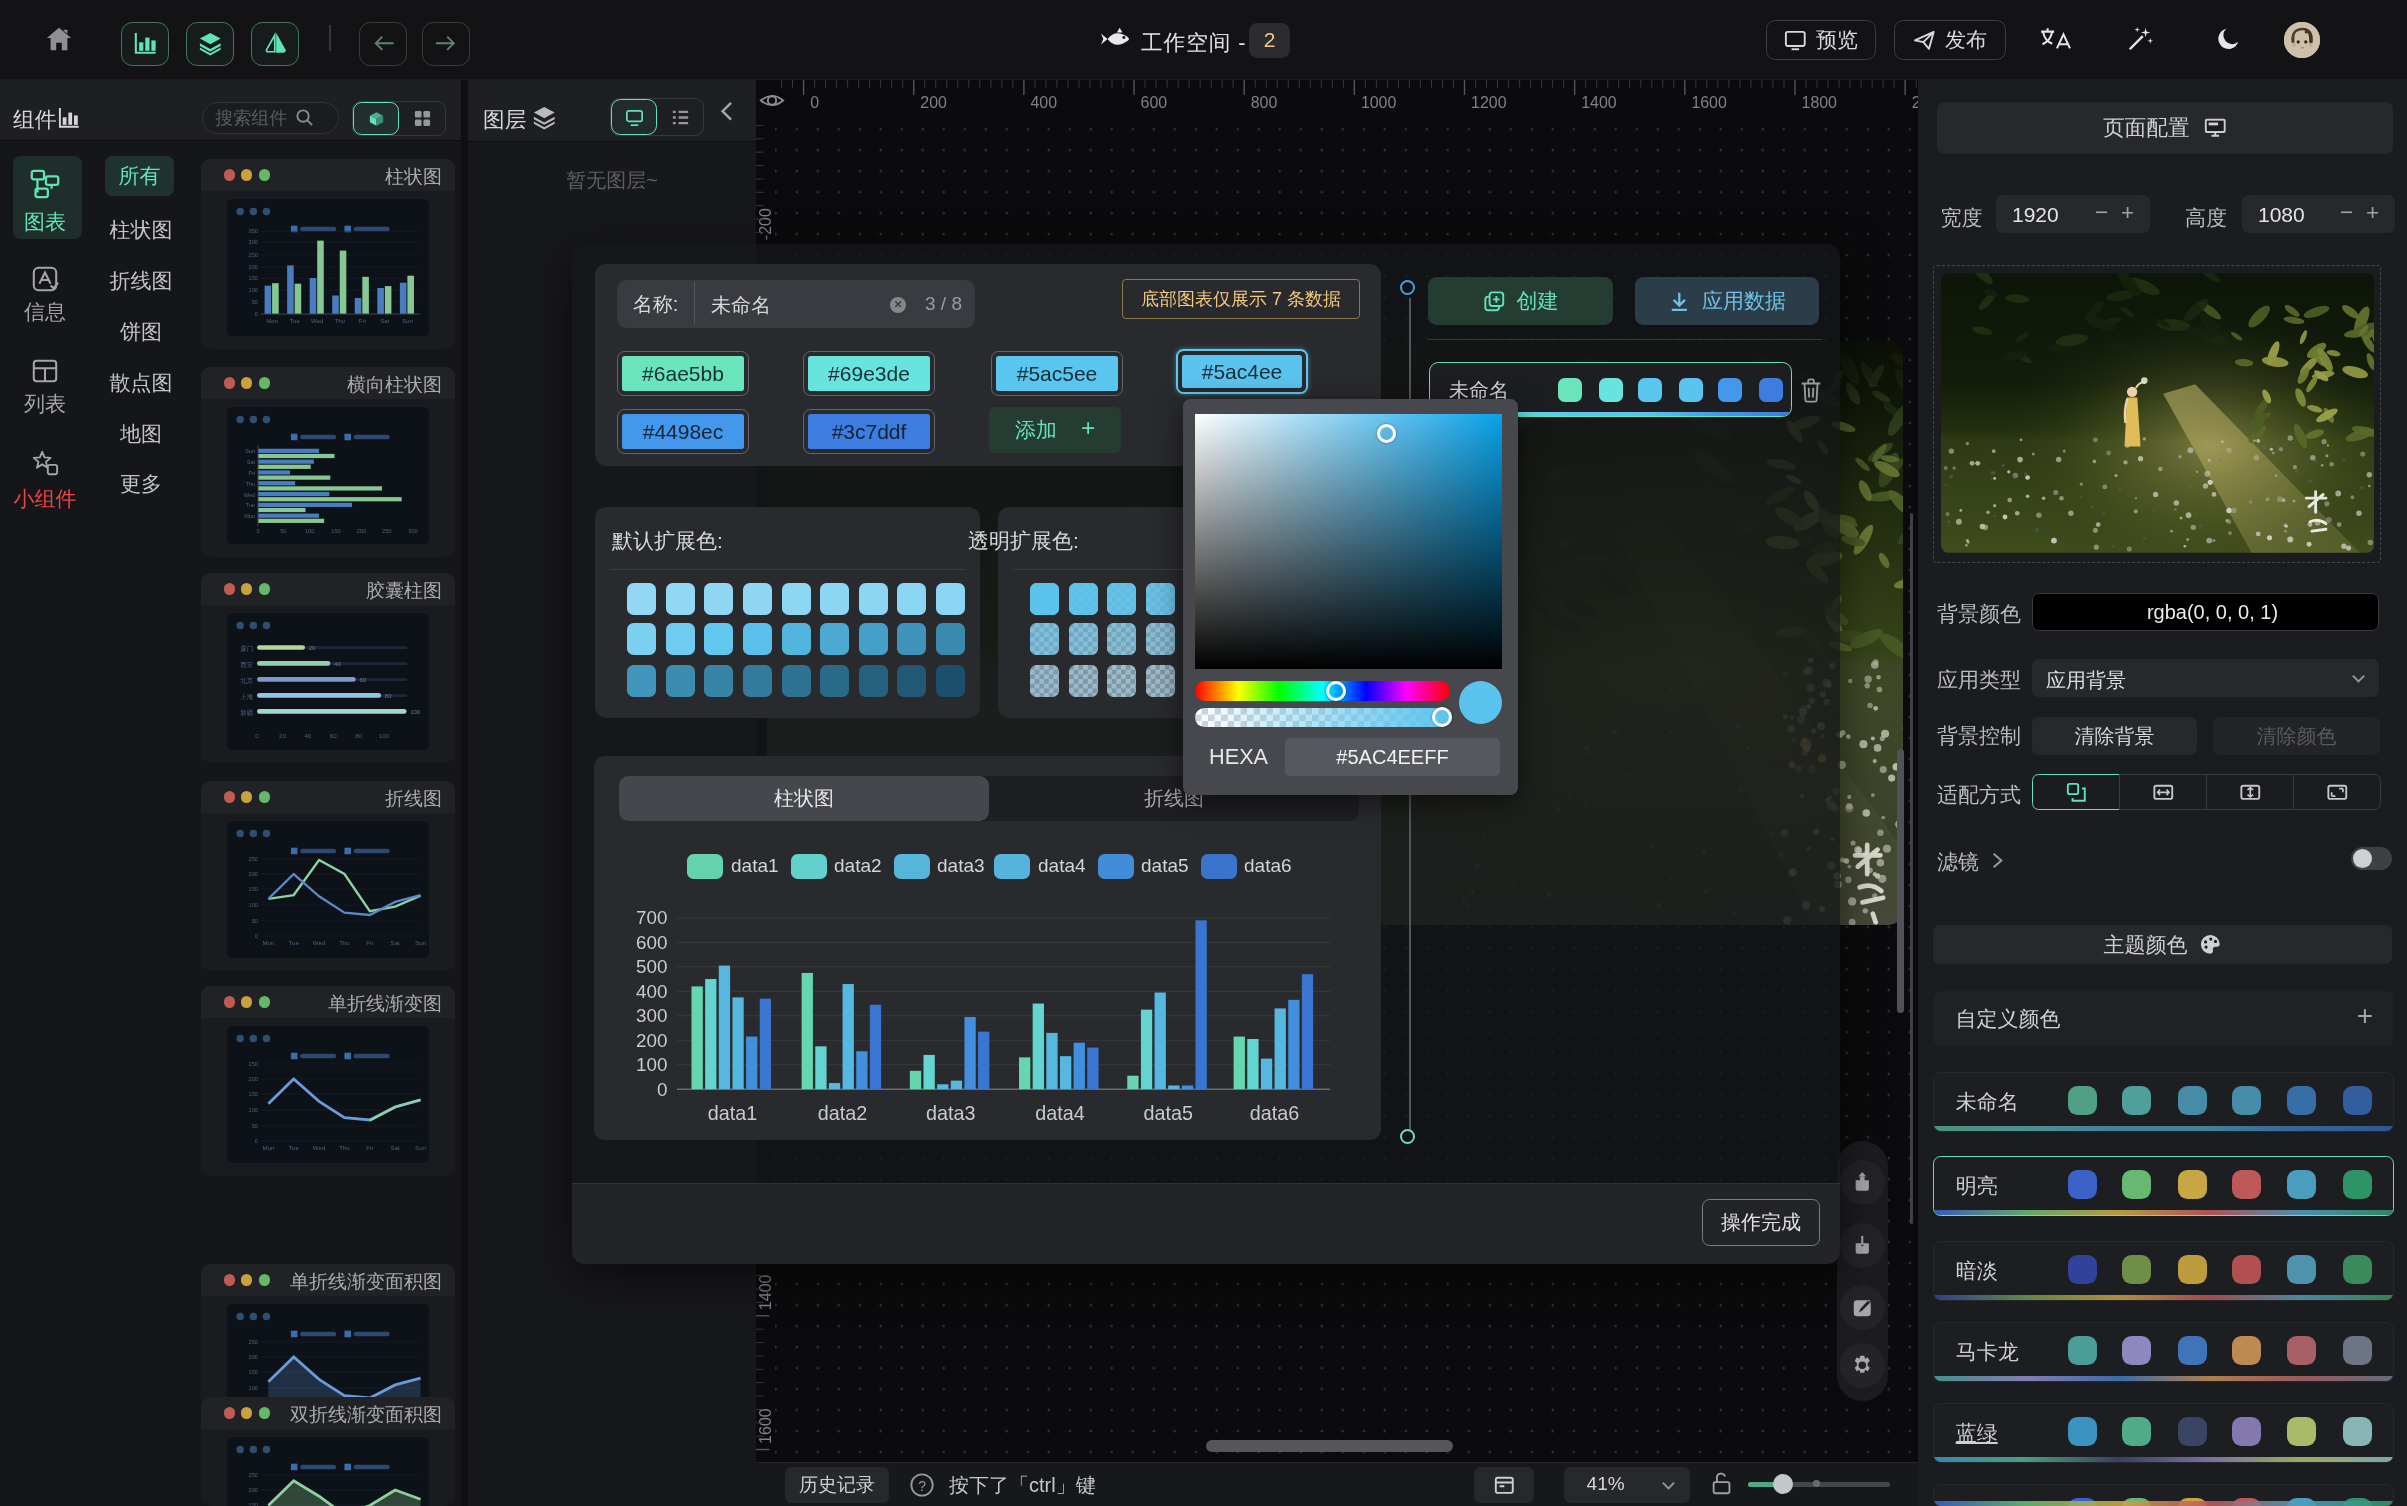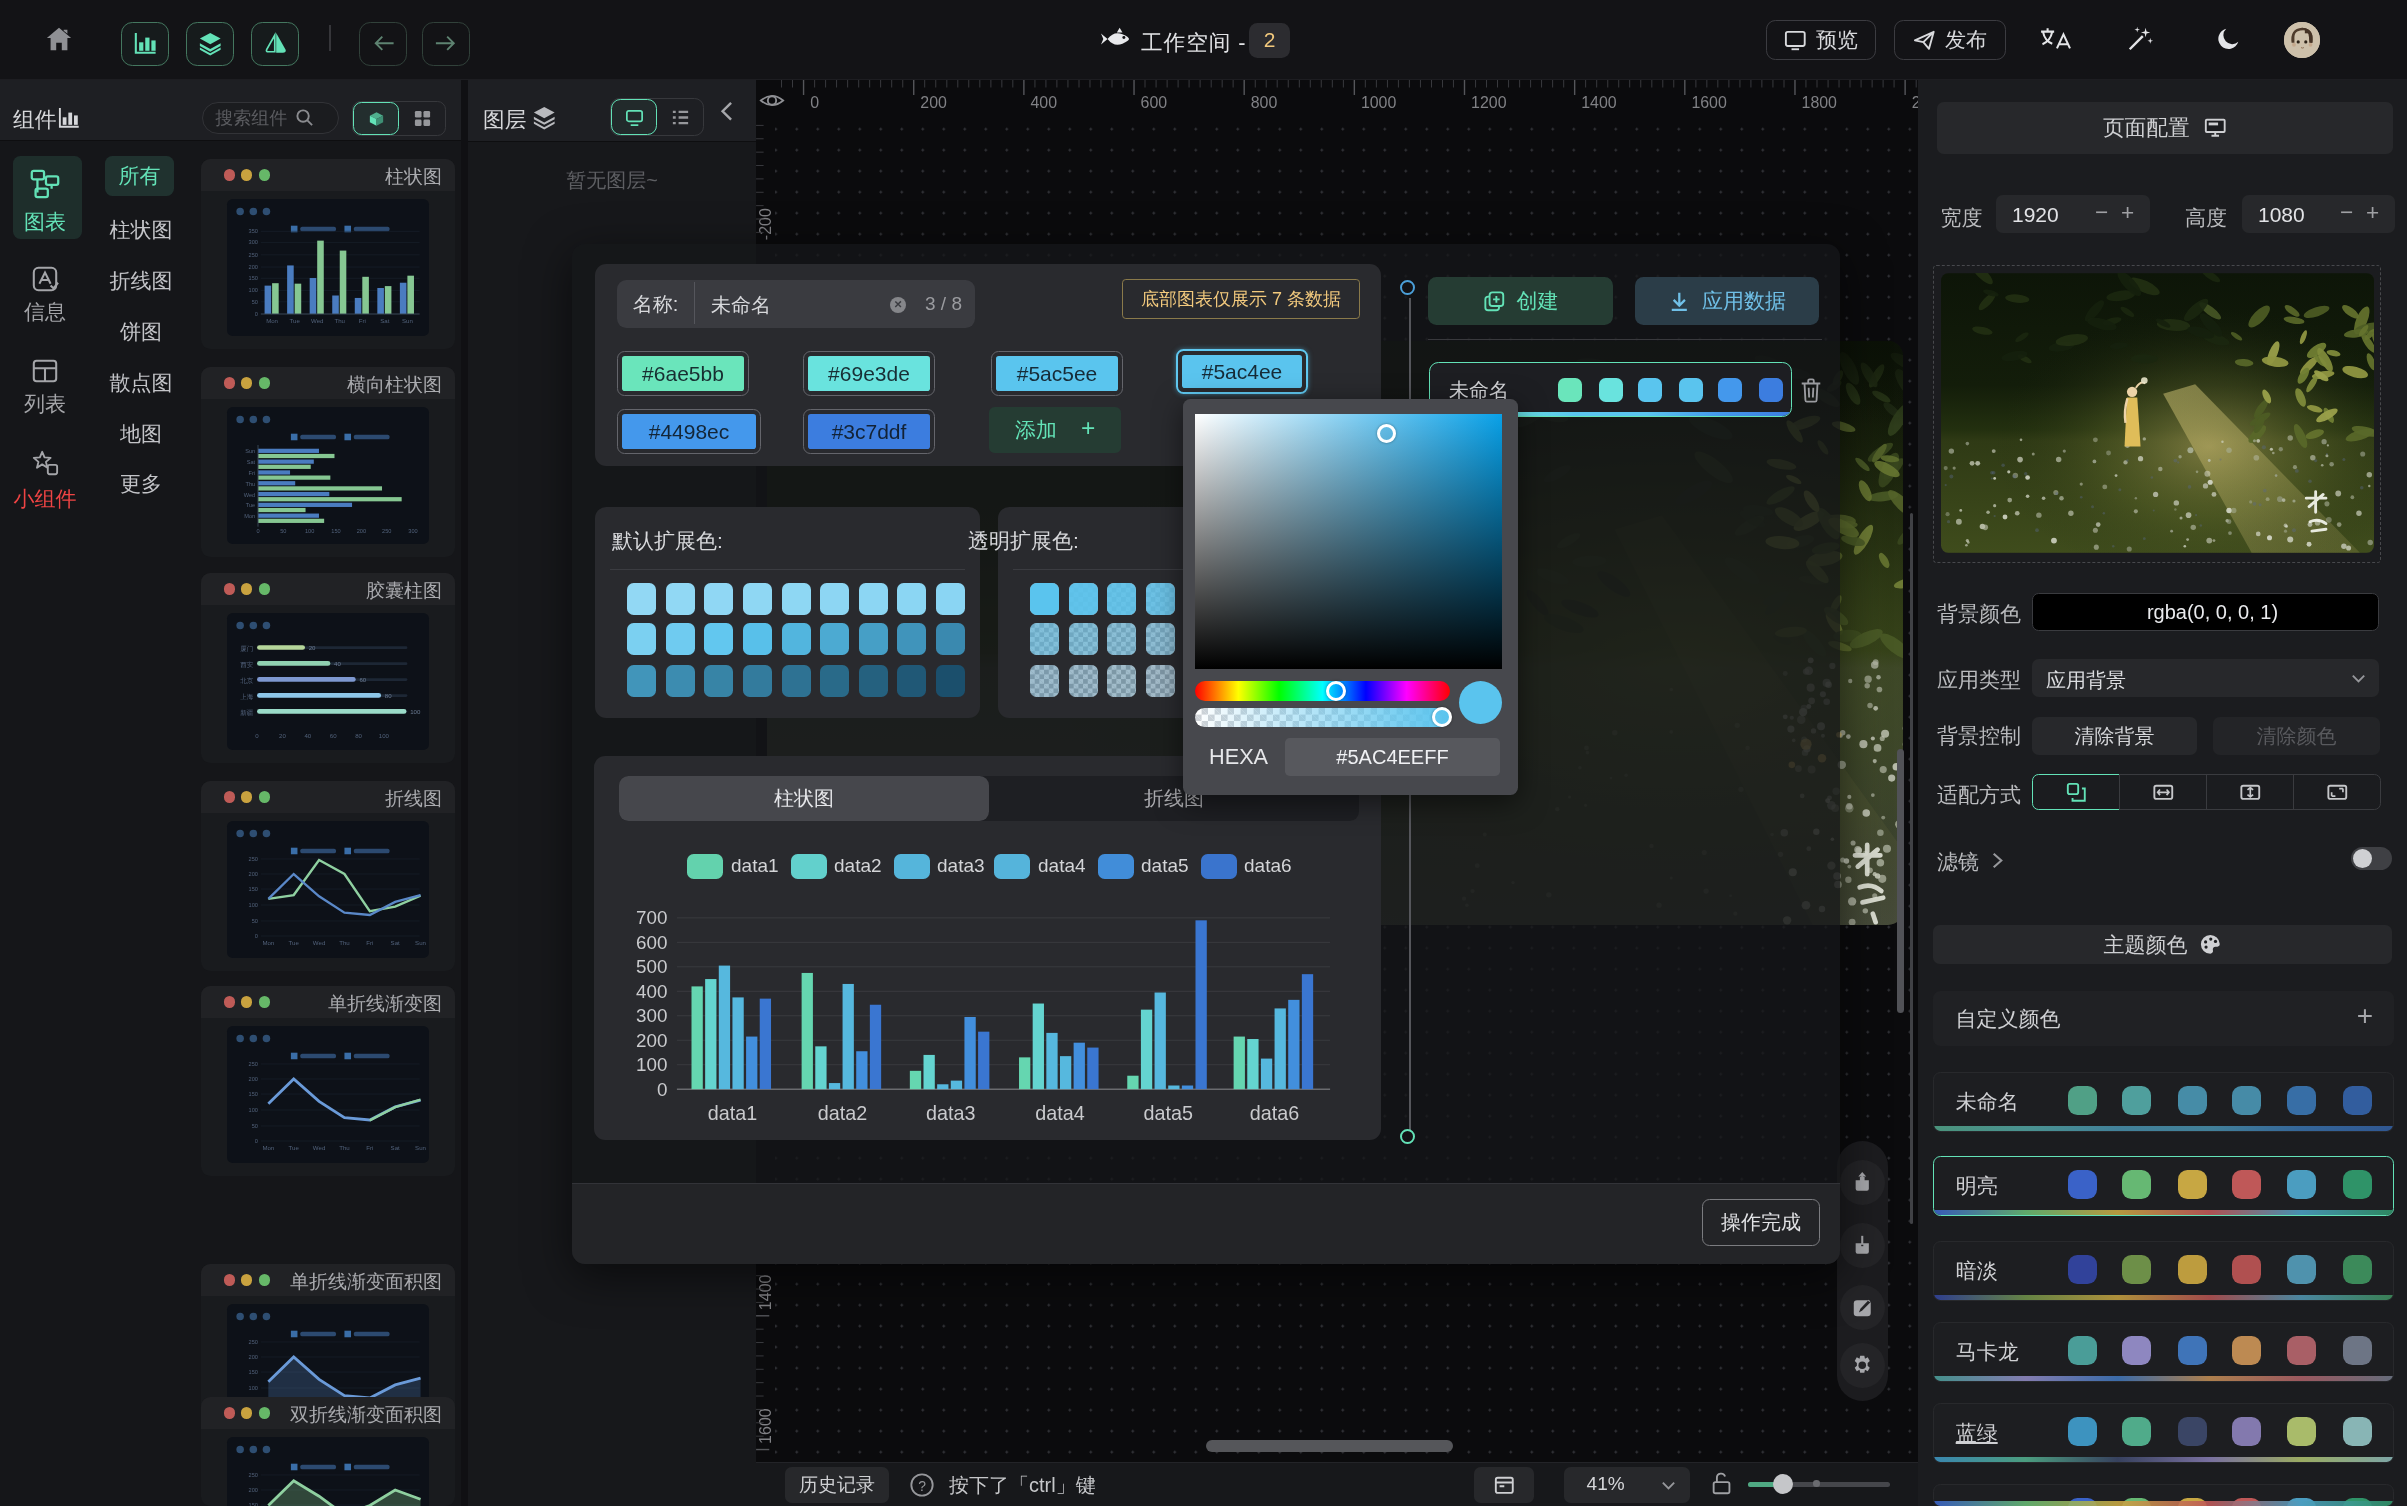--- a/index.html
+++ b/index.html
@@ -1426,21 +1426,21 @@
   </div>
 <div class="ab" style="left:803px;top:351px;width:132px;height:45px;border:0.9px solid #64656b;border-radius:7.5px;">
     <span style="position:absolute;left:3.8px;top:3.8px;right:3.8px;bottom:3.8px;background:#69e3de;border-radius:2.8px;display:flex;align-items:center;justify-content:center;font-size:21px;color:rgba(12,22,30,0.88);">#69e3de</span>
   </div>
 <div class="ab" style="left:991px;top:351px;width:132px;height:45px;border:0.9px solid #64656b;border-radius:7.5px;">
     <span style="position:absolute;left:3.8px;top:3.8px;right:3.8px;bottom:3.8px;background:#5ac5ee;border-radius:2.8px;display:flex;align-items:center;justify-content:center;font-size:21px;color:rgba(12,22,30,0.88);">#5ac5ee</span>
   </div>
 <div class="ab" style="left:1176px;top:349px;width:132px;height:45px;border:2.4px solid #5fc8f0;box-shadow:0 0 5.6px rgba(90,196,238,0.5);border-radius:7.5px;">
     <span style="position:absolute;left:3.8px;top:3.8px;right:3.8px;bottom:3.8px;background:#5ac4ee;border-radius:2.8px;display:flex;align-items:center;justify-content:center;font-size:21px;color:rgba(12,22,30,0.88);">#5ac4ee</span>
   </div>
-<div class="ab" style="left:617px;top:409px;width:144px;height:45px;border:0.9px solid #64656b;border-radius:7.5px;">
+<div class="ab" style="left:617px;top:409px;width:132px;height:45px;border:0.9px solid #64656b;border-radius:7.5px;">
     <span style="position:absolute;left:3.8px;top:3.8px;right:3.8px;bottom:3.8px;background:#4498ec;border-radius:2.8px;display:flex;align-items:center;justify-content:center;font-size:21px;color:rgba(12,22,30,0.88);">#4498ec</span>
   </div>
 <div class="ab" style="left:803px;top:409px;width:132px;height:45px;border:0.9px solid #64656b;border-radius:7.5px;">
     <span style="position:absolute;left:3.8px;top:3.8px;right:3.8px;bottom:3.8px;background:#3c7ddf;border-radius:2.8px;display:flex;align-items:center;justify-content:center;font-size:21px;color:rgba(12,22,30,0.88);">#3c7ddf</span>
   </div>
 <div class="ab" style="left:989px;top:407px;width:132px;height:46px;background:#253c33;border-radius:5.6px;color:#63e2b7;">
     <span style="position:absolute;left:26px;top:9.4px;font-size:21px;">添加</span>
     <span style="position:absolute;left:92px;top:6.6px;font-size:24.5px;">+</span>
   </div>
 <div class="ab" style="left:595px;top:507px;width:385px;height:211px;background:#292a2e;border-radius:11.3px;"></div>

